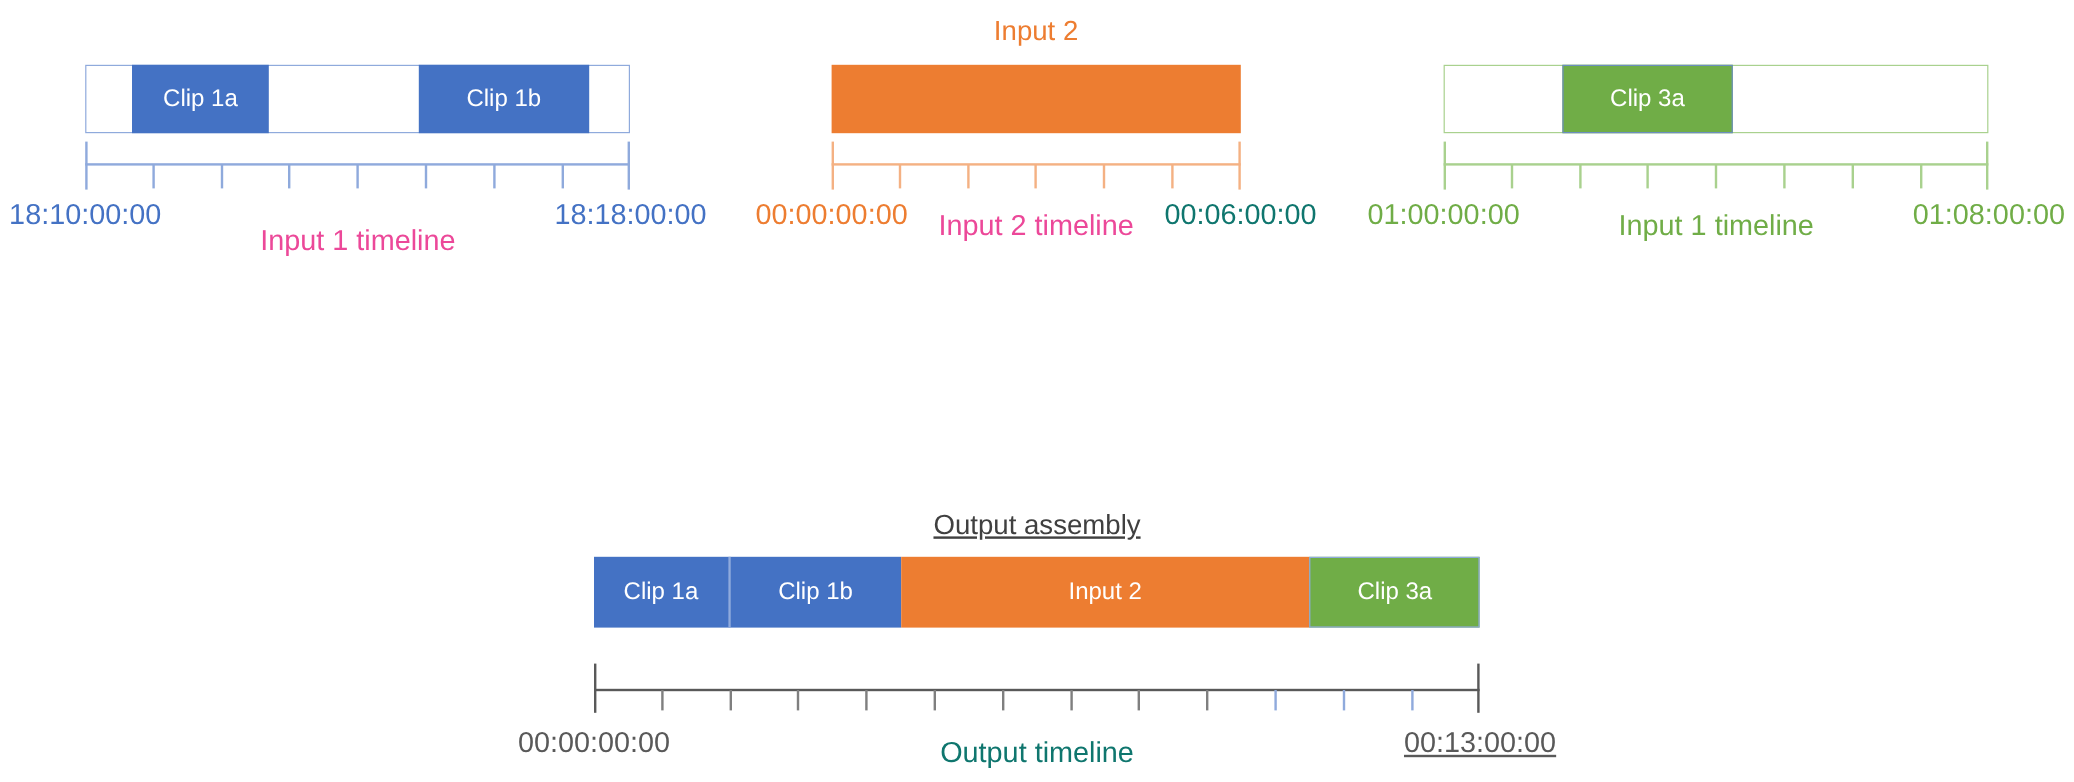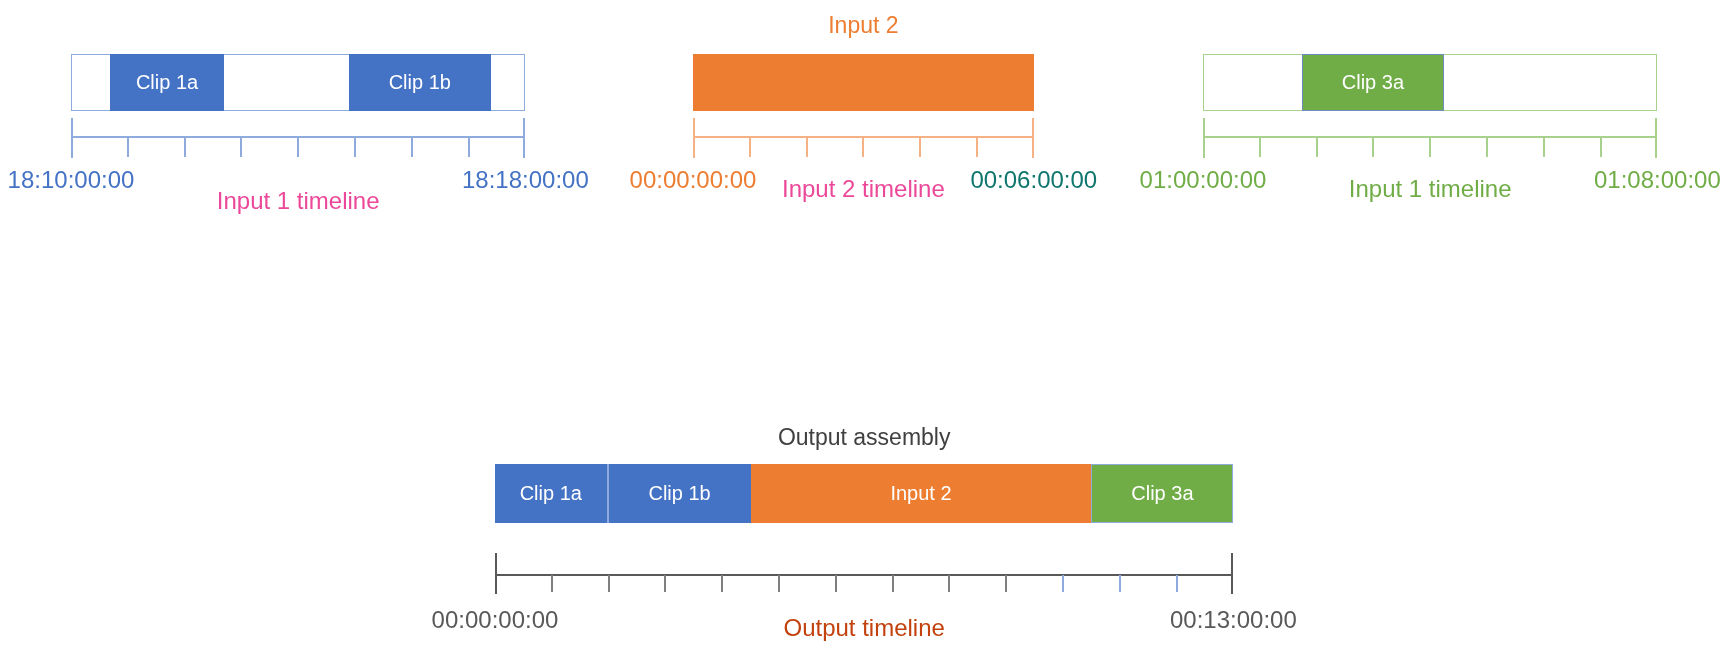--- a/index.html
+++ b/index.html
@@ -77,21 +77,21 @@
       <div class="tick" style="left: 112.6px; top: 19px; height: 20px; background: rgb(169, 209, 142);"></div>
       <div class="tick" style="left: 169.4px; top: 19px; height: 20px; background: rgb(169, 209, 142);"></div>
       <div class="tick" style="left: 226.2px; top: 19px; height: 20px; background: rgb(169, 209, 142);"></div>
       <div class="tick" style="left: 283px; top: 19px; height: 20px; background: rgb(169, 209, 142);"></div>
       <div class="tick" style="left: 339.8px; top: 19px; height: 20px; background: rgb(169, 209, 142);"></div>
       <div class="tick" style="left: 396.6px; top: 19px; height: 20px; background: rgb(169, 209, 142);"></div>
     </div>
     <div class="tc" style="left: 1203px; top: 168px; color: rgb(112, 173, 71);">01:00:00:00</div>
     <div class="tc" style="left: 1657.4px; top: 168px; color: rgb(112, 173, 71);">01:08:00:00</div>
     <div class="caption" style="left: 1430.2px; top: 177px; color: rgb(112, 173, 71);">Input 1 timeline</div>
-    <div class="title" style="left: 495px; top: 424px; width: 738.4px; color: rgb(64, 64, 64);">Output assembly</div>
+    <div class="title" style="left: 495px; top: 424px; width: 738.4px; color: rgb(64, 64, 64); text-decoration: underline;">Output assembly</div>
     <div class="bar" style="left: 495px; top: 464px; width: 738.4px; height: 59px;">
       <div class="seg" style="left: 0px; width: 113.6px; background: rgb(68, 114, 196); color: rgb(255, 255, 255); border-right: 2px solid rgb(143, 170, 220);">
         <span>Clip 1a</span>
       </div>
       <div class="seg" style="left: 113.6px; width: 142px; background: rgb(68, 114, 196); color: rgb(255, 255, 255);">
         <span>Clip 1b</span>
       </div>
       <div class="seg" style="left: 255.6px; width: 340.8px; background: rgb(237, 125, 49); color: rgb(255, 255, 255);">
         <span>Input 2</span>
       </div>
@@ -110,15 +110,15 @@
       <div class="tick" style="left: 283px; top: 22px; height: 17px; background: rgb(127, 127, 127);"></div>
       <div class="tick" style="left: 339.8px; top: 22px; height: 17px; background: rgb(127, 127, 127);"></div>
       <div class="tick" style="left: 396.6px; top: 22px; height: 17px; background: rgb(127, 127, 127);"></div>
       <div class="tick" style="left: 453.4px; top: 22px; height: 17px; background: rgb(127, 127, 127);"></div>
       <div class="tick" style="left: 510.2px; top: 22px; height: 17px; background: rgb(127, 127, 127);"></div>
       <div class="tick" style="left: 567px; top: 22px; height: 17px; background: rgb(143, 170, 220);"></div>
       <div class="tick" style="left: 623.8px; top: 22px; height: 17px; background: rgb(143, 170, 220);"></div>
       <div class="tick" style="left: 680.6px; top: 22px; height: 17px; background: rgb(143, 170, 220);"></div>
     </div>
     <div class="tc" style="left: 495px; top: 608px; color: rgb(89, 89, 89);">00:00:00:00</div>
-    <div class="tc" style="left: 1233.4px; top: 608px; color: rgb(89, 89, 89);">00:13:00:00</div>
-    <div class="caption" style="left: 864.2px; top: 616px; color: #c2410c;">Output timeline</div>
+    <div class="tc" style="left: 1233.4px; top: 608px; color: rgb(89, 89, 89); text-decoration: underline;">00:13:00:00</div>
+    <div class="caption" style="left: 864.2px; top: 616px; color: #0f766e;">Output timeline</div>
   </div>
 
 </body></html>

